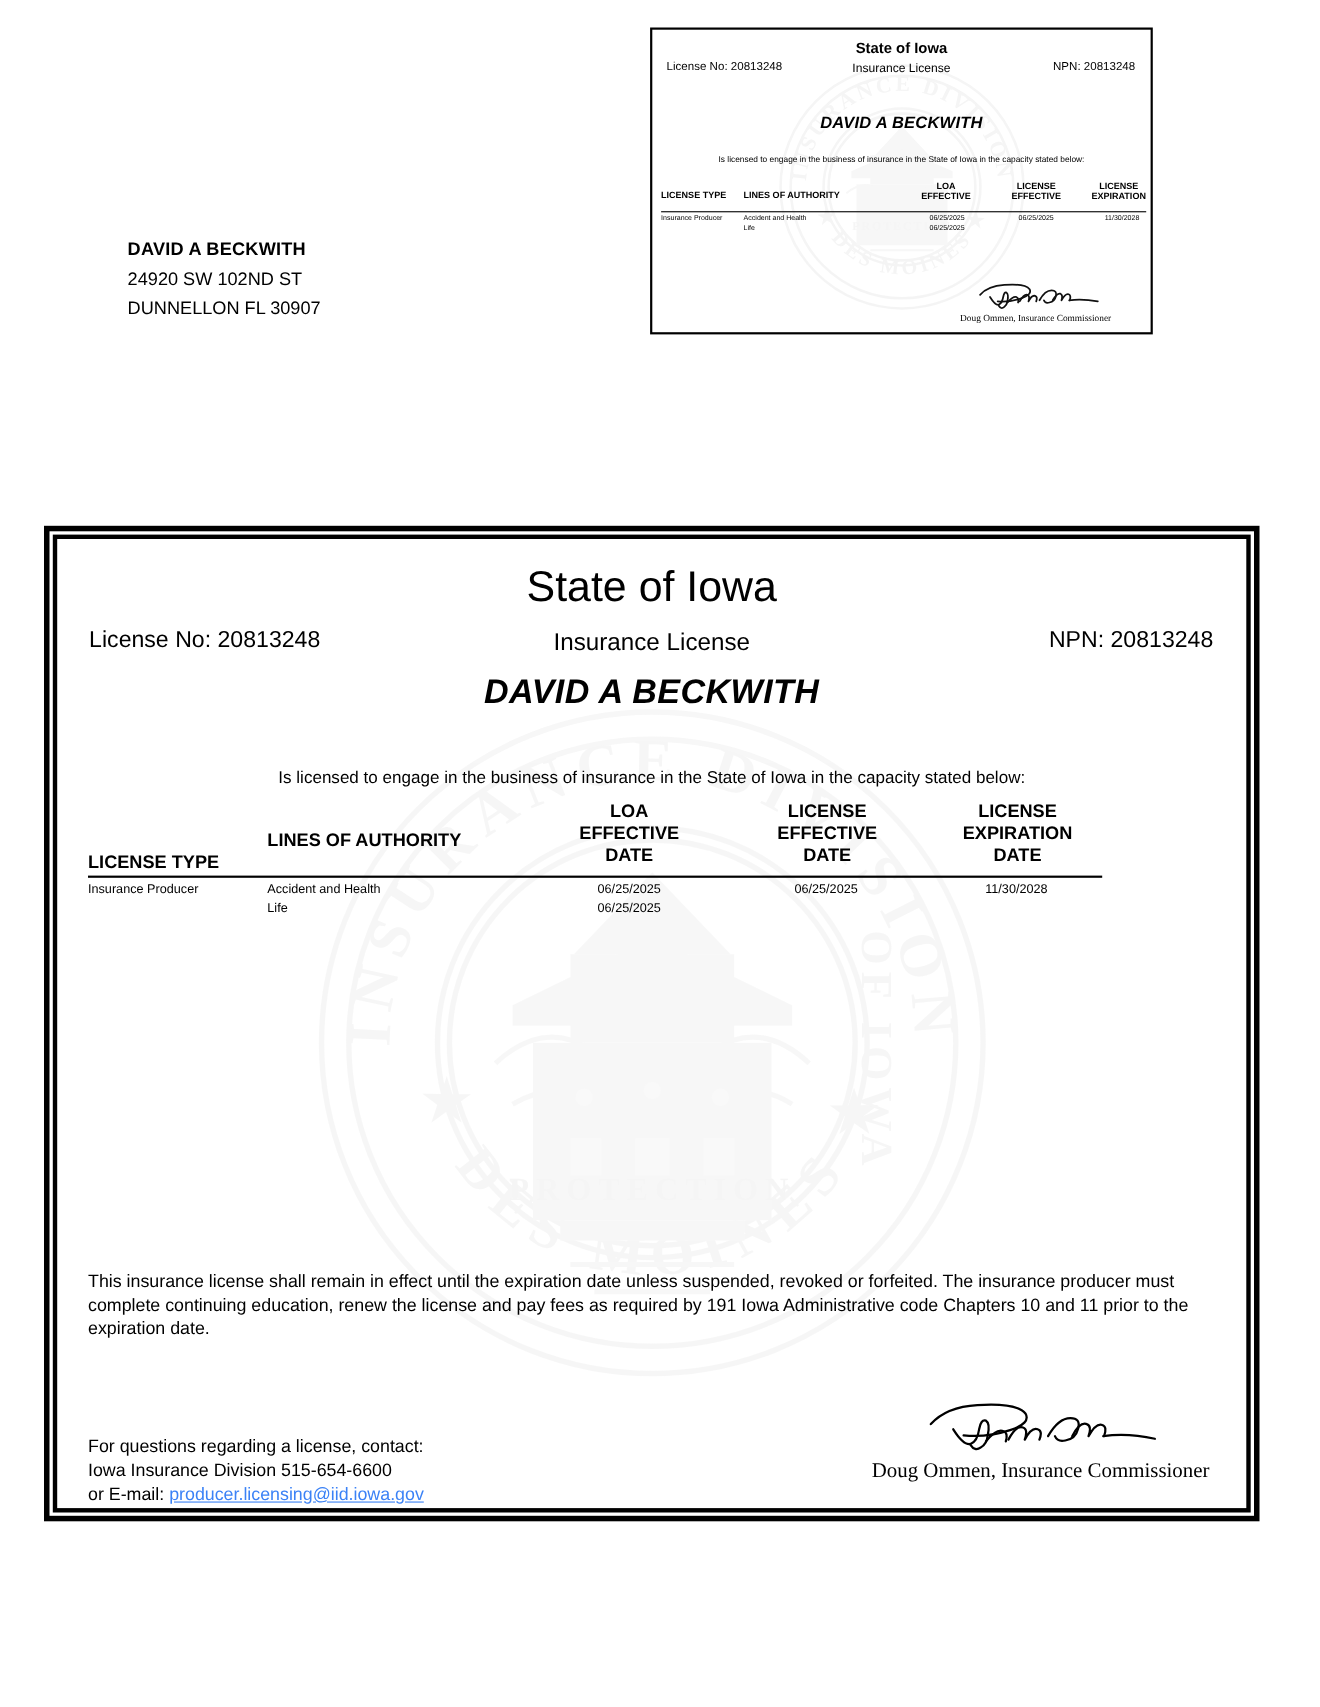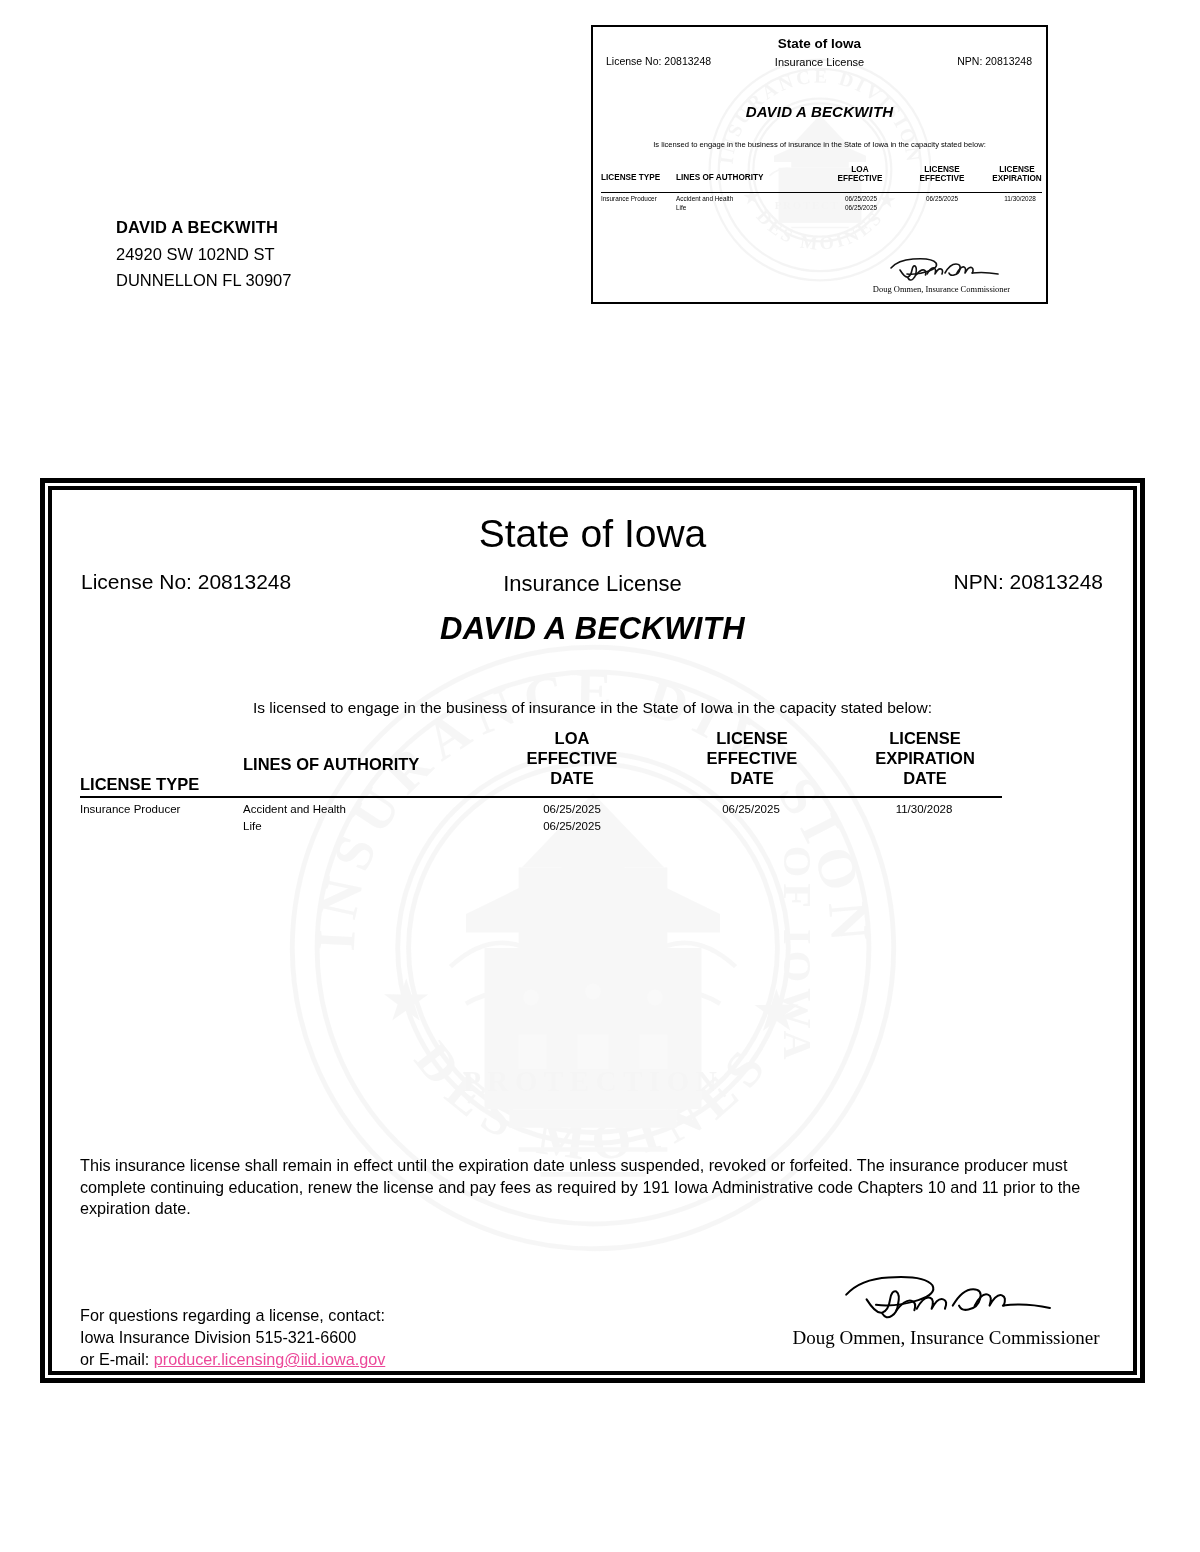--- a/index.html
+++ b/index.html
@@ -130,21 +130,21 @@
   .c3 { position: absolute; left: 418px; width: 148px; text-align: center; }
   .c4 { position: absolute; left: 595px; width: 152px; text-align: center; }
   .c5 { position: absolute; left: 770px; width: 148px; text-align: center; }
 
   .legal {
     position: absolute; left: 28px; right: 26px; top: 665px;
     font-size: 16.2px; line-height: 1.33; text-align: left;
   }
 
   .contact { position: absolute; left: 28px; top: 814px; font-size: 16.2px; line-height: 1.36; }
-  .contact a, .contact .mail { color: #ec4899; text-decoration: underline; }
+  .contact a, .contact .mail { color: #3b82f6; text-decoration: underline; }
 
   .cert-sig { position: absolute; right: 22px; bottom: 22px; width: 330px; text-align: center; }
   .cert-sig svg { display: block; width: 235px; height: 56px; margin: 0 auto 2px auto; }
   .cert-sig-name { font-family: "Liberation Serif", serif; font-size: 19px; white-space: nowrap; }
 </style>
 </head>
 <body>
 
 <div class="mini-card">
 
@@ -343,21 +343,21 @@
             <span class="c4"></span>
             <span class="c5"></span>
           </div>
         </div>
       </div>
 
       <div class="legal">This insurance license shall remain in effect until the expiration date unless suspended, revoked or forfeited. The insurance producer must complete continuing education, renew the license and pay fees as required by 191 Iowa Administrative code Chapters 10 and 11 prior to the expiration date.</div>
 
       <div class="contact">
         <div>For questions regarding a license, contact:</div>
-        <div>Iowa Insurance Division 515-321-6600</div>
+        <div>Iowa Insurance Division 515-654-6600</div>
         <div>
           <span>or E-mail: </span><span class="mail">producer.licensing@iid.iowa.gov</span>
         </div>
       </div>
 
       <div class="cert-sig">
         <svg viewBox="0 0 300 70" aria-hidden="true">
           <g fill="none" stroke="#000" stroke-width="2.6" stroke-linecap="round" stroke-linejoin="round">
             <path d="M22 32 q18 -20 54 -22 q46 -3 56 10 q6 11 -18 19 q-28 9 -54 6"></path>
             <path d="M48 38 q12 19 20 17 q8 -3 10 -17 q2 -12 8 -10 q5 3 2 17 q-1 10 -8 14 q-7 5 -12 -3"></path>

